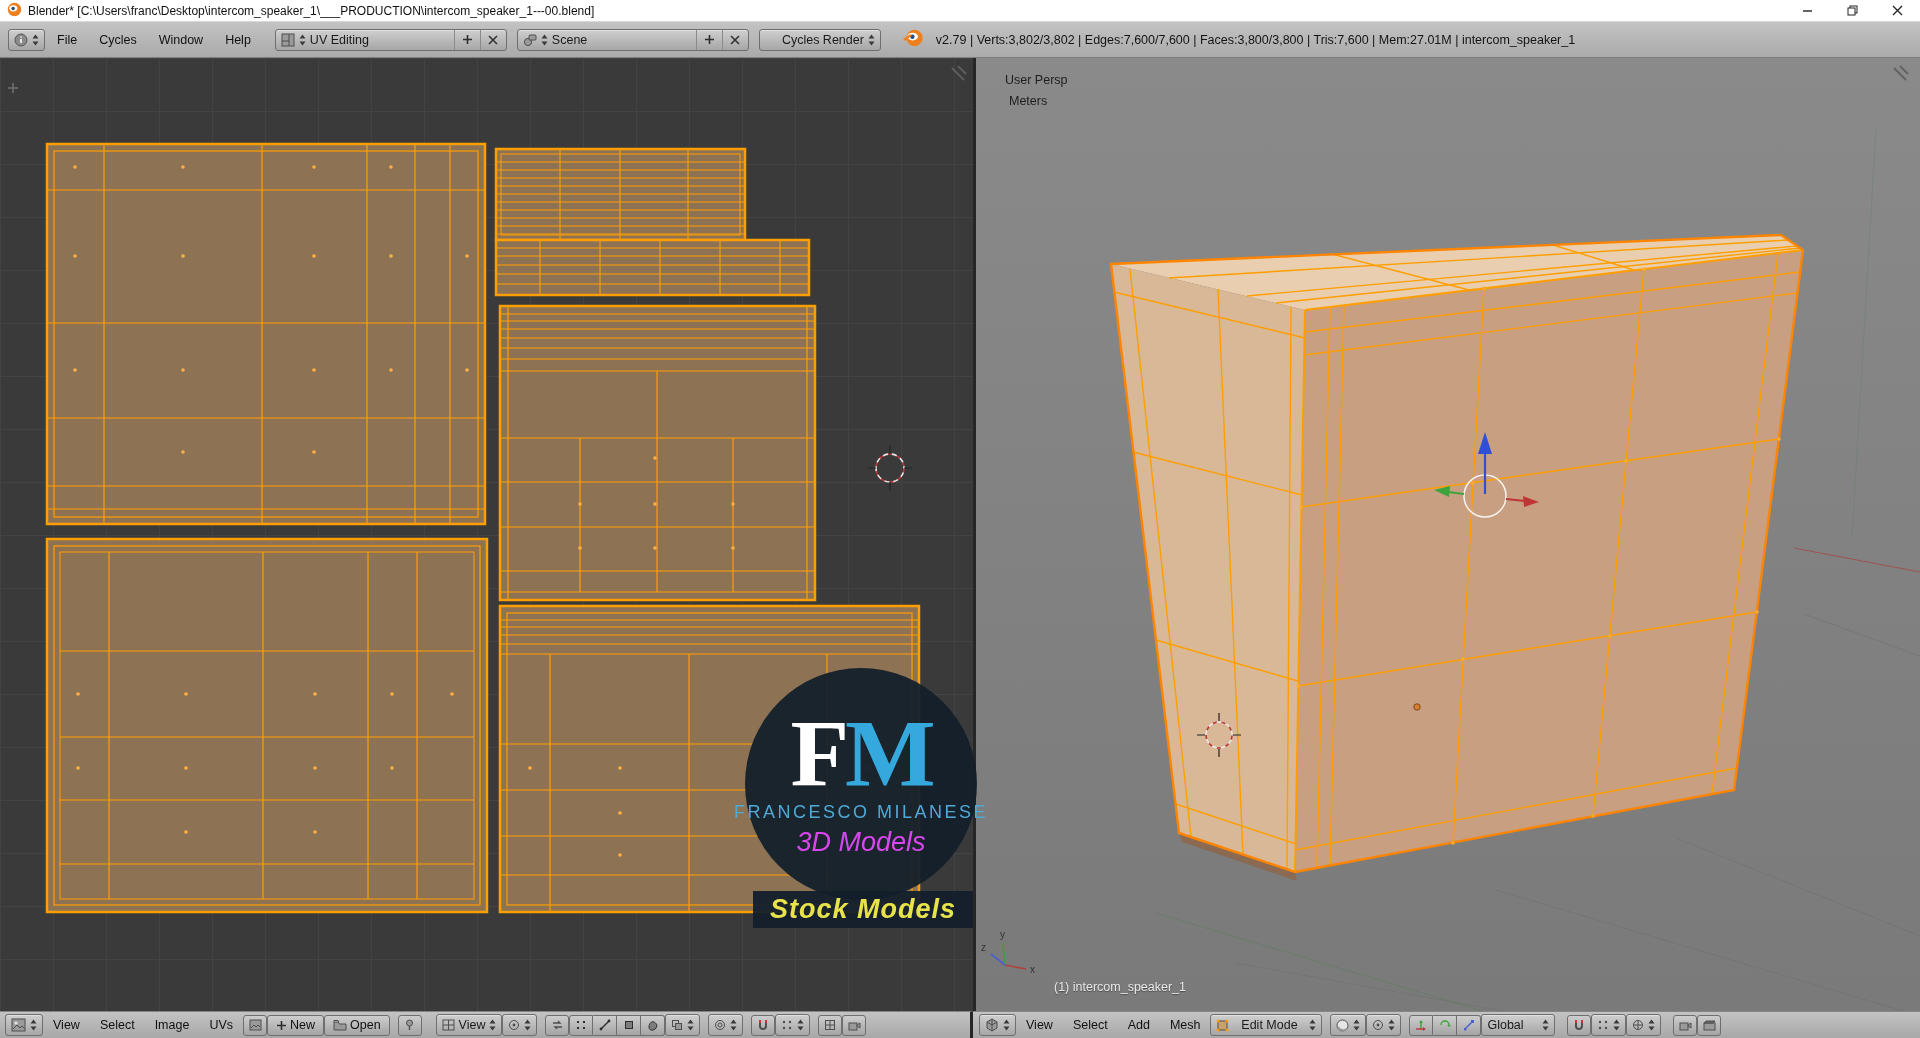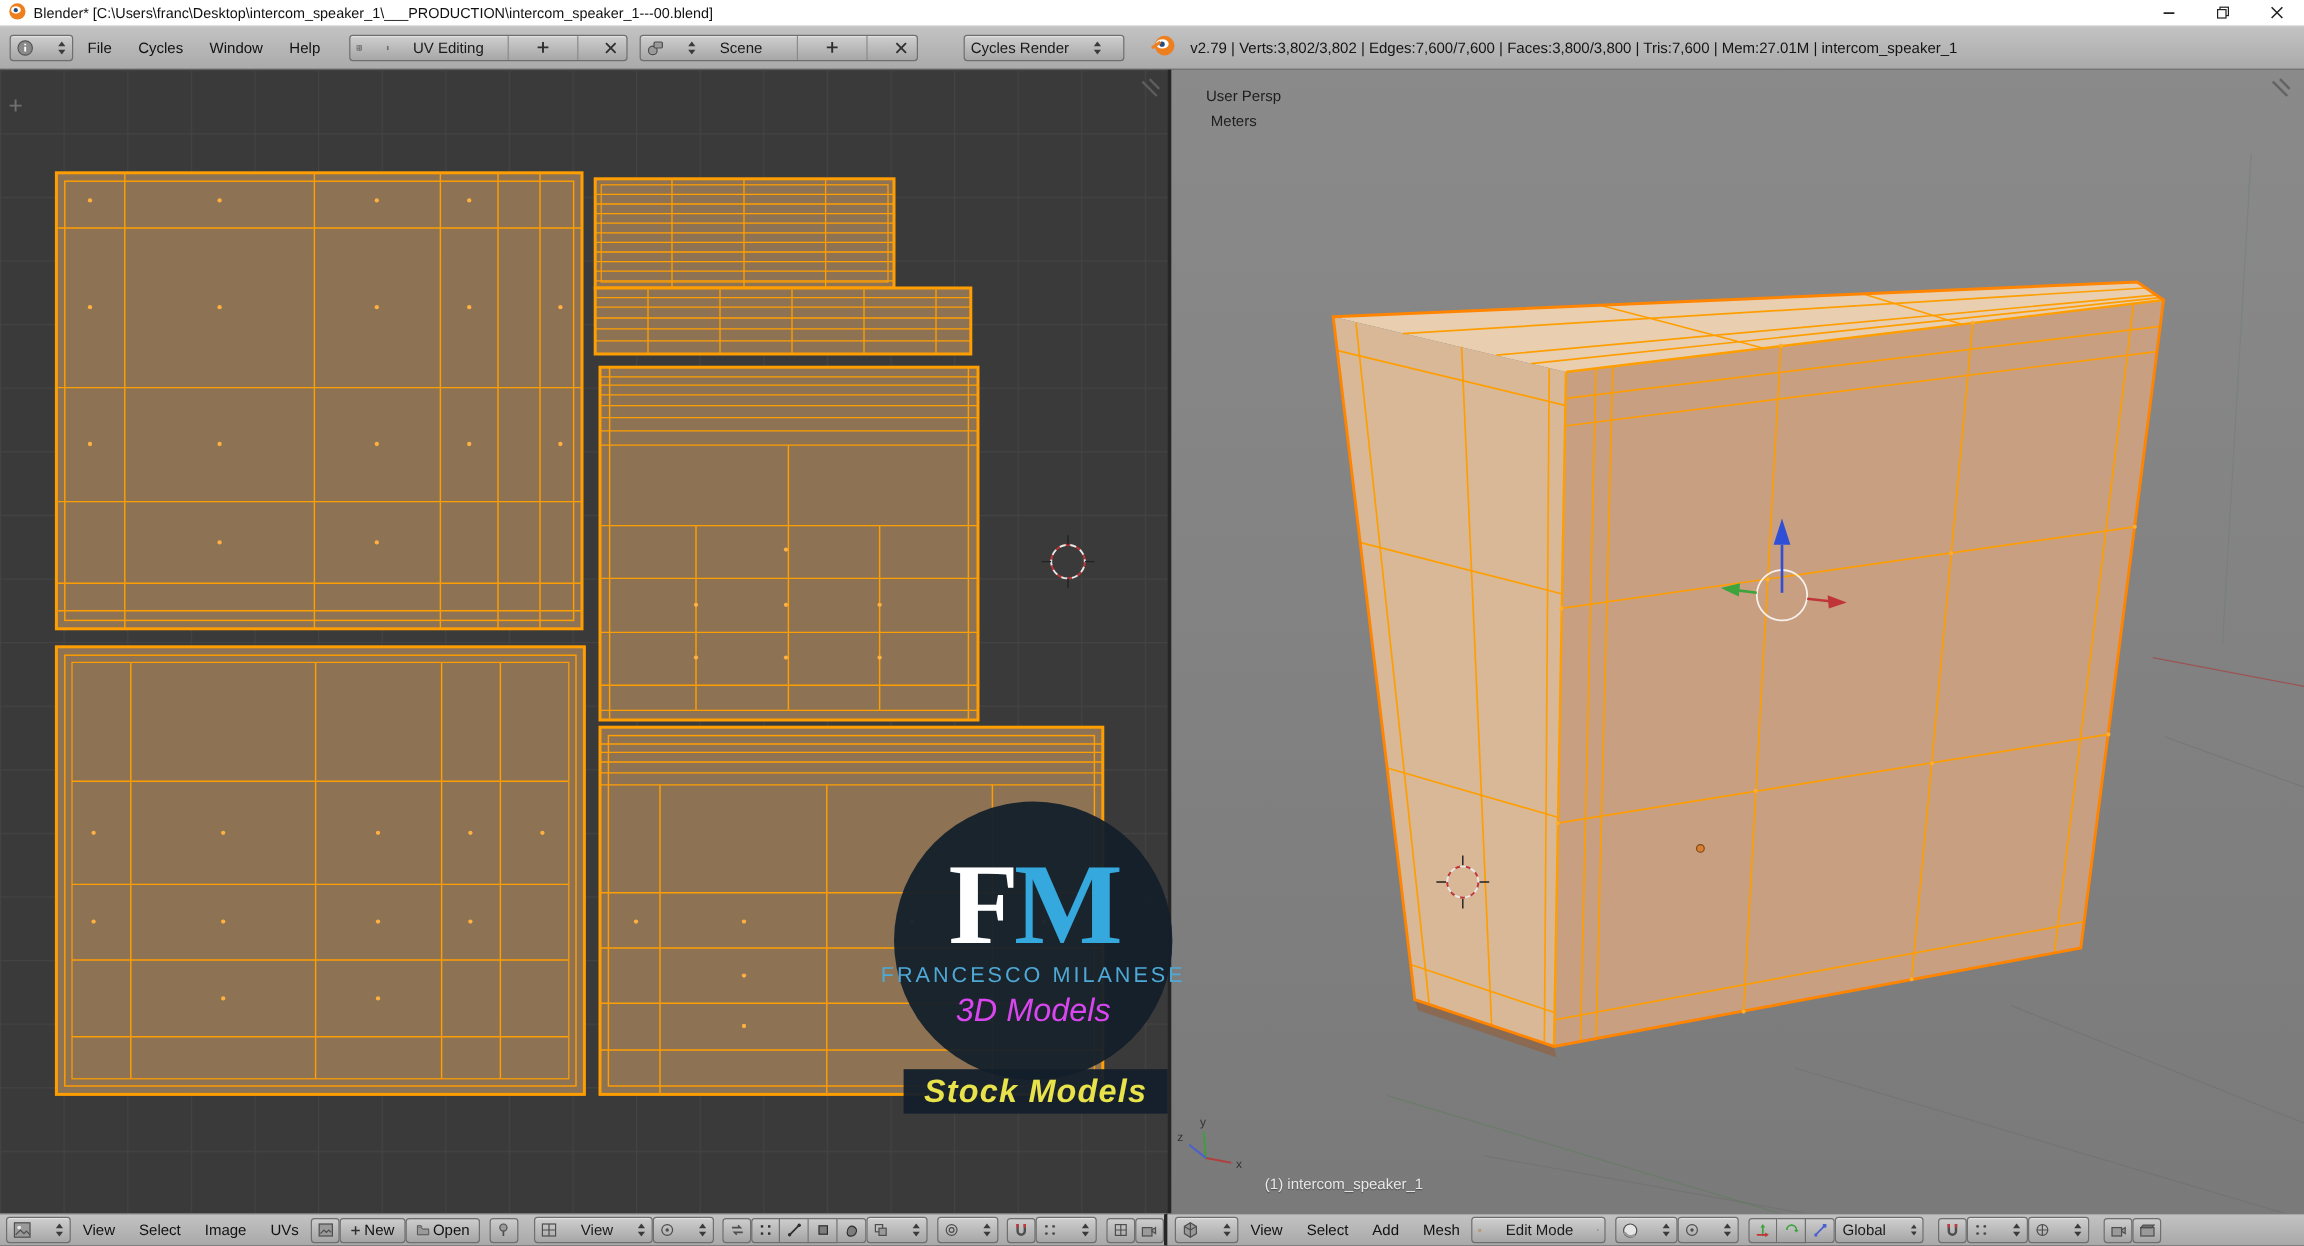--- a/index.html
+++ b/index.html
@@ -12,21 +12,21 @@
   .titlebar .appicon { margin:0 6px 0 7px; }
   .titlebar .ttl { font-size:12px; color:#111; white-space:nowrap; }
   .wbtns { margin-left:auto; display:flex; height:22px; }
   .wbtn { width:45px; height:22px; display:flex; align-items:center; justify-content:center; color:#222; font-size:13px; }
   .wbtn svg { display:block; }
 
   
   .bar { background:linear-gradient(#c3c3c3,#aaaaaa); }
   .infobar { height:36px; display:flex; align-items:center; border-bottom:1px solid #7e7e7e; padding:12px 8px; gap:2px; }
   .menu { padding:0 10px; color:#111; cursor:default; }
-  .wdg { display:inline-flex; align-items:center; height:22px; background:linear-gradient(#cfcfcf,#a6a6a6); border:1px solid #6f6f6f; border-radius:3px; padding:0 5px; gap:20px; box-shadow:inset 0 1px 0 rgba(255,255,255,.35); white-space:nowrap; }
+  .wdg { display:inline-flex; align-items:center; height:22px; background:linear-gradient(#cfcfcf,#a6a6a6); border:1px solid #6f6f6f; border-radius:3px; padding:0 5px; gap:4px; box-shadow:inset 0 1px 0 rgba(255,255,255,.35); white-space:nowrap; }
   .wdg .seg { display:inline-flex; align-items:center; gap:3px; padding:0 3px; height:100%; }
   .wdg .sep { width:1px; height:100%; background:#8b8b8b; }
   .updown { display:inline-block; }
   .stats { margin-left:10px; color:#141414; white-space:nowrap; }
 
   
   .main { position:relative; width:1920px; height:953px; display:flex; background:#3a3a3a; }
   .uv-area { position:relative; width:973px; height:953px; }
   .vdiv { width:3px; height:953px; background:#262626; }
   .v3d-area { position:relative; width:944px; height:953px; }
@@ -150,21 +150,21 @@
           </svg>
         </span>
       <span class="sep"></span>
       <span class="seg">
           <svg width="10" height="10" viewBox="0 0 10 10">
             <path d="M1 1l8 8M9 1L1 9" stroke="#2e2e2e" stroke-width="1.5"></path>
           </svg>
         </span>
     </span>
 
-    <span class="wdg" style="margin-left:36px; width:134px; justify-content:flex-start;">
+    <span class="wdg" style="margin-left:8px; width:122px; justify-content:flex-end;">
       <span>Cycles Render</span>
       <svg class="updown" width="7" height="12" viewBox="0 0 7 12">
           <path d="M3.5 0.5 6.5 4.5H0.5z" fill="#3a3a3a"></path>
           <path d="M3.5 11.5 0.5 7.5h6z" fill="#3a3a3a"></path>
         </svg>
     </span>
 
     <span style="margin-left:20px;">
       <svg width="21" height="18" viewBox="0 0 21 18">
           <circle cx="11.5" cy="9" r="8.2" fill="#ee7f1f"></circle>

